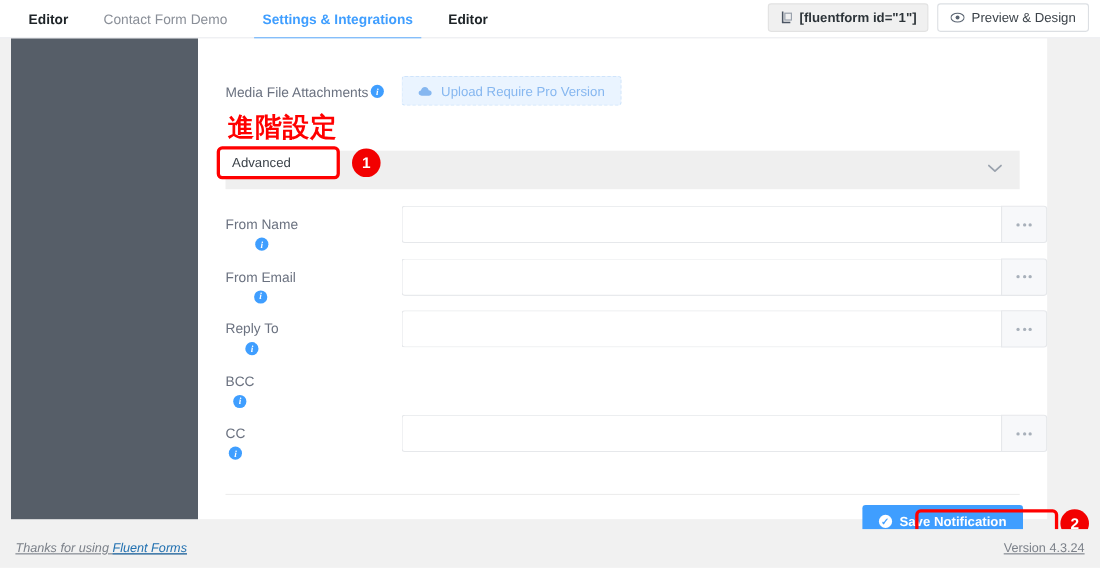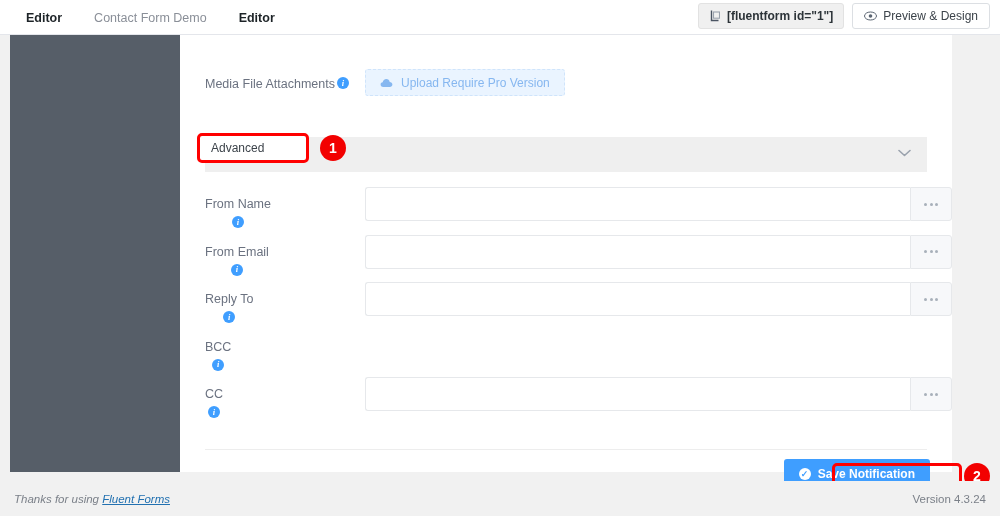--- a/index.html
+++ b/index.html
@@ -361,38 +361,42 @@
     width: 1000px;
     height: 35px;
     background: #f1f1f1;
     display: flex;
     align-items: center;
     justify-content: space-between;
     padding: 0 14px;
     font-size: 11.5px;
     color: #7b8089;
     font-style: italic;
+    text-decoration: underline;
   }
   .footer a {
     color: #2271b1;
     text-decoration: underline;
     font-style: italic;
   }
   .footer .version { font-style: normal; color: #7b8089; }
 </style>
 </head>
 <body>
 
 <div class="topbar">
   <div class="tabs">
     <div class="tab bold">
       <span>Editor</span>
     </div>
     <div class="tab">
       <span>Contact Form Demo</span>
+    </div>
+    <div class="tab active">
+      <span>Settings &amp; Integrations</span>
     </div>
     <div class="tab bold">
       <span>Editor</span>
     </div>
   </div>
 
   <div class="topbar-right">
     <div class="shortcode-btn">
       <span>
         <svg class="icon-svg" width="11" height="13" viewBox="0 0 11 13">
@@ -428,20 +432,21 @@
       <div class="upload-btn">
         <span>
           <svg class="icon-svg" width="13" height="10" viewBox="0 0 13 10">
             <path d="M3.3 9 C1.5 9 0.4 7.7 0.6 6.2 C0.75 5 1.8 4.3 2.7 4.35 C2.9 2.3 4.5 1 6.3 1 C8.1 1 9.5 2.3 9.7 4 C11.2 4 12.4 5 12.4 6.5 C12.4 8 11.2 9 9.9 9 Z" fill="#86b7f0"></path>
           </svg>
         </span>
         <span>Upload Require Pro Version</span>
       </div>
     </div>
 
+    <div class="cn-heading">進階設定</div>
 
     <div class="advanced-bar">
       <span class="advanced-label">Advanced</span>
       <span class="chevron">
         <svg class="icon-svg" width="13" height="8" viewBox="0 0 13 8">
           <path d="M1 1.5 L6.5 6.5 L12 1.5" fill="none" stroke="#9aa2ad" stroke-width="1.6" stroke-linecap="round" stroke-linejoin="round"></path>
         </svg>
       </span>
     </div>
     <div class="advanced-highlight">

